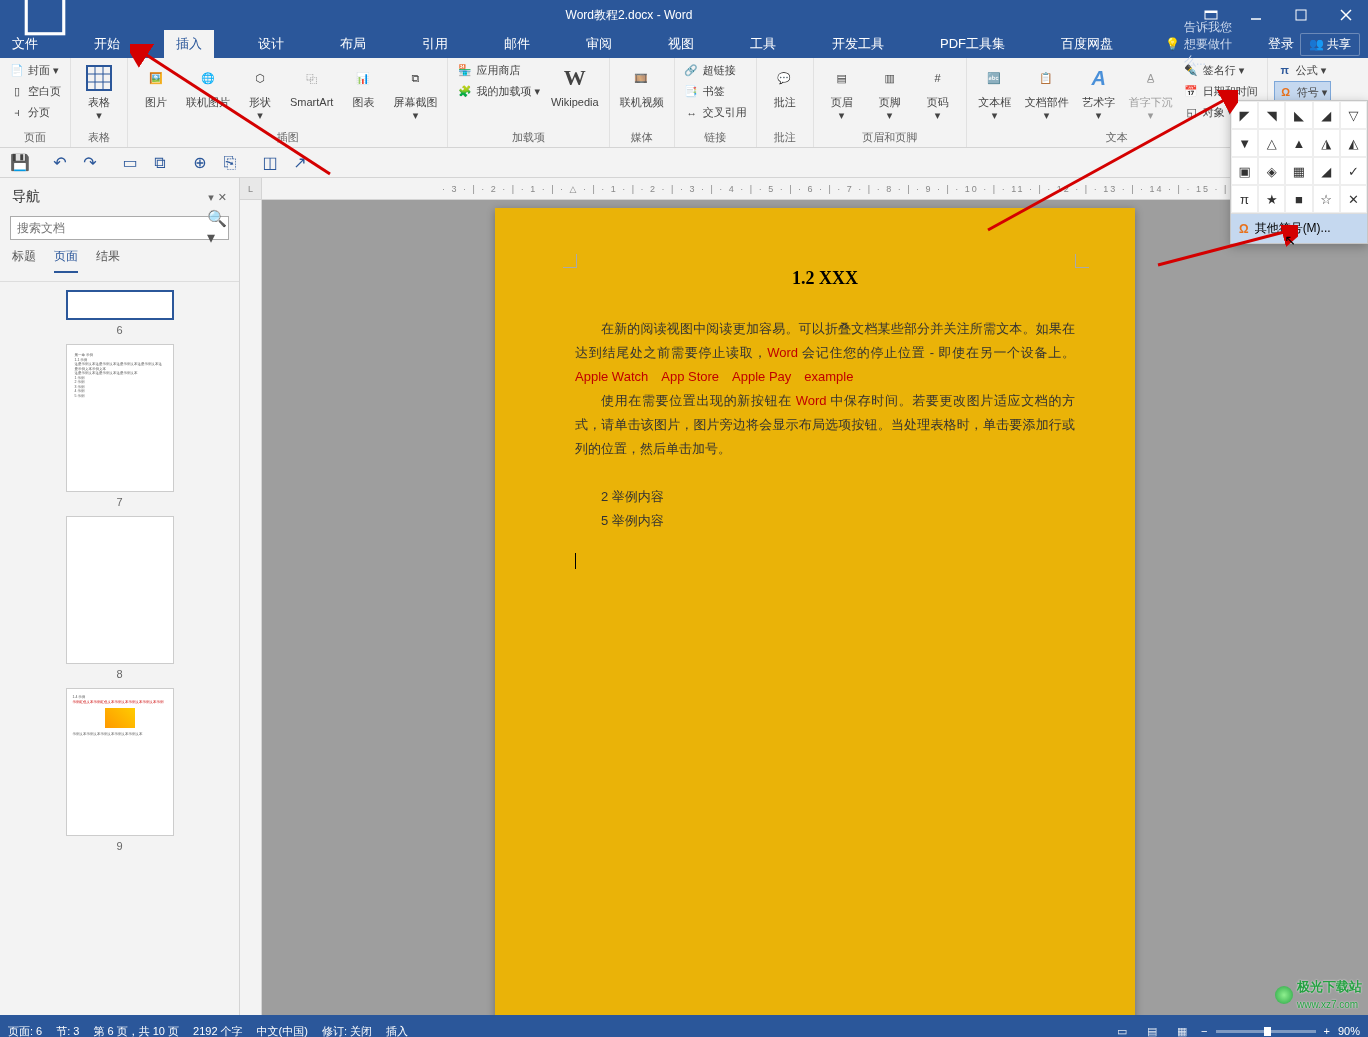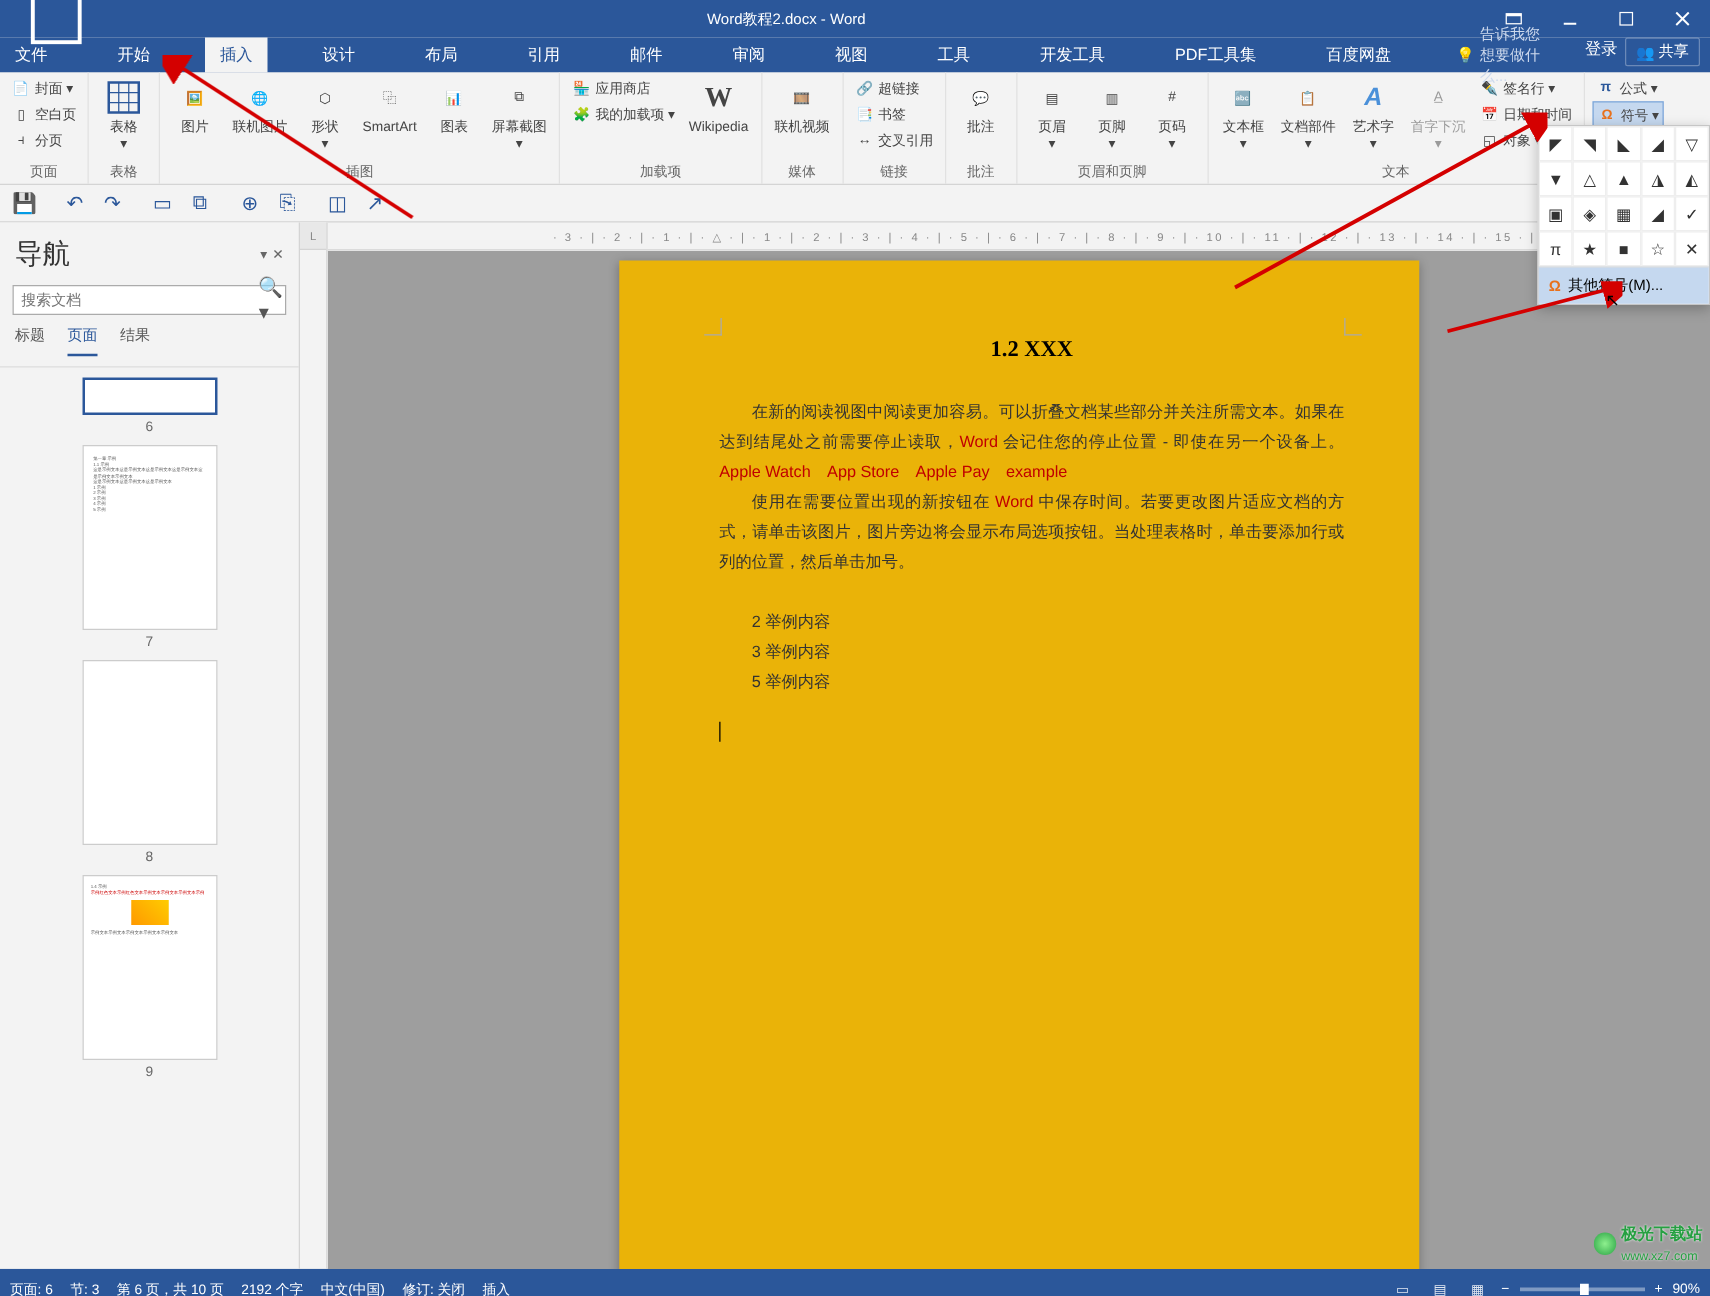--- a/index.html
+++ b/index.html
@@ -11,21 +11,21 @@
 .titlebar .win-controls { display: flex; }
 .titlebar .win-btn { width: 45px; height: 30px; display: flex; align-items: center; justify-content: center; font-size: 12px; }
 .titlebar .ctrl-left { width: 50px; display:flex; justify-content:center; }
 
 
 .menubar { background: #2b579a; height: 28px; display: flex; align-items: stretch; color: #fff; font-size: 13px; gap: 32px; }
 .menubar .tab { padding: 0 12px; display: flex; align-items: center; cursor: pointer; }
 .menubar .tab.active { background: #f3f3f3; color: #2b579a; }
 .menubar .spacer { flex: 1; display:flex; align-items:center; }
 .menubar .tellme { color: #cdd9ed; font-size: 12px; margin-left: 8px; display:flex; align-items:center; gap:4px;}
-.menubar .right-side { display:flex; align-items:flex-start; gap:6px; padding-right:8px;}
+.menubar .right-side { display:flex; align-items:center; gap:6px; padding-right:8px;}
 .menubar .right-side .share-btn { background:#2b579a; border:1px solid rgba(255,255,255,.3); padding:2px 8px; border-radius:2px; font-size:12px; display:flex; align-items:center; gap:3px;}
 
 
 .ribbon { background: #f3f3f3; height: 90px; display: flex; border-bottom: 1px solid #d4d4d4; font-size: 11px; color:#444; }
 .rgroup { border-right: 1px solid #e1e1e1; padding: 2px 6px 0; display: flex; flex-direction: column; }
 .rgroup .items { flex:1; display:flex; align-items:flex-start; gap:4px; }
 .rgroup .glabel { text-align:center; font-size:11px; color:#666; padding:2px 0; }
 .rbtn-s { display:flex; align-items:center; gap:3px; padding:2px 3px; cursor:pointer; font-size:11px; }
 .rbtn-s .icn { width:16px; height:16px; display:inline-flex; align-items:center; justify-content:center; }
 .rbtn-big { display:flex; flex-direction:column; align-items:center; justify-content:flex-start; padding:2px 4px; cursor:pointer; min-width:44px; }
@@ -36,21 +36,21 @@
 
 .qat { background:#f3f3f3; height:30px; display:flex; align-items:center; gap:20px; padding:0 10px; border-bottom:1px solid #d4d4d4; }
 .qat .qbtn { width:20px; height:20px; color:#2b579a; display:flex; align-items:center; justify-content:center; }
 
 
 .main { display:flex; height: calc(100% - 30px - 28px - 90px - 30px - 22px); background:#e6e6e6; }
 
 
 .navpane { width:240px; background:#f3f3f3; border-right:1px solid #d4d4d4; display:flex; flex-direction:column; }
 .navpane .nav-header { padding:10px 12px 6px; display:flex; justify-content:space-between; align-items:center; }
-.navpane .nav-title { font-size:22px; color:#333; }
+.navpane .nav-title { font-size:14px; color:#333; }
 .navpane .nav-close { display:flex; gap:4px; color:#666; font-size:11px; }
 .navpane .nav-search { margin:4px 10px 8px; position:relative; }
 .navpane .nav-search input { width:100%; padding:4px 24px 4px 6px; border:1px solid #ababab; font-size:12px; }
 .navpane .nav-search .srch-btn { position:absolute; right:2px; top:2px; width:20px; height:20px; display:flex; align-items:center; justify-content:center; color:#555; }
 .navpane .nav-tabs { display:flex; gap:18px; padding:0 12px 8px; font-size:12px; color:#555; border-bottom:1px solid #ddd; }
 .navpane .nav-tabs .nt { padding-bottom:6px; cursor:pointer; }
 .navpane .nav-tabs .nt.active { color:#2b579a; border-bottom:2px solid #2b579a; }
 .navpane .thumbs { flex:1; overflow:auto; padding:8px 0; display:flex; flex-direction:column; align-items:center; gap:8px; }
 .navpane .thumb-wrap { display:flex; flex-direction:column; align-items:center; gap:4px; }
 .navpane .thumb { width:108px; background:#fff; border:1px solid #ccc; }
@@ -448,21 +448,20 @@
             <span class="red">Apple Watch</span>&nbsp;&nbsp;&nbsp;
             <span class="red">App Store</span>&nbsp;&nbsp;&nbsp;
             <span class="red">Apple Pay</span>&nbsp;&nbsp;&nbsp;
             <span class="red">example</span>
           </p>
           <p>
             <span>使用在需要位置出现的新按钮在</span> <span class="red">Word</span> <span>中保存时间。若要更改图片适应文档的方式，请单击该图片，图片旁边将会显示布局选项按钮。当处理表格时，单击要添加行或列的位置，然后单击加号。</span>
           </p>
           <div class="list">
             <div>2 举例内容</div>
-            <div>3 举例内容</div>
             <div>5 举例内容</div>
           </div>
           <span class="cursor"></span>
         </div>
       </div>
     </div>
   </div>
 </div>
 
 <div class="statusbar">

